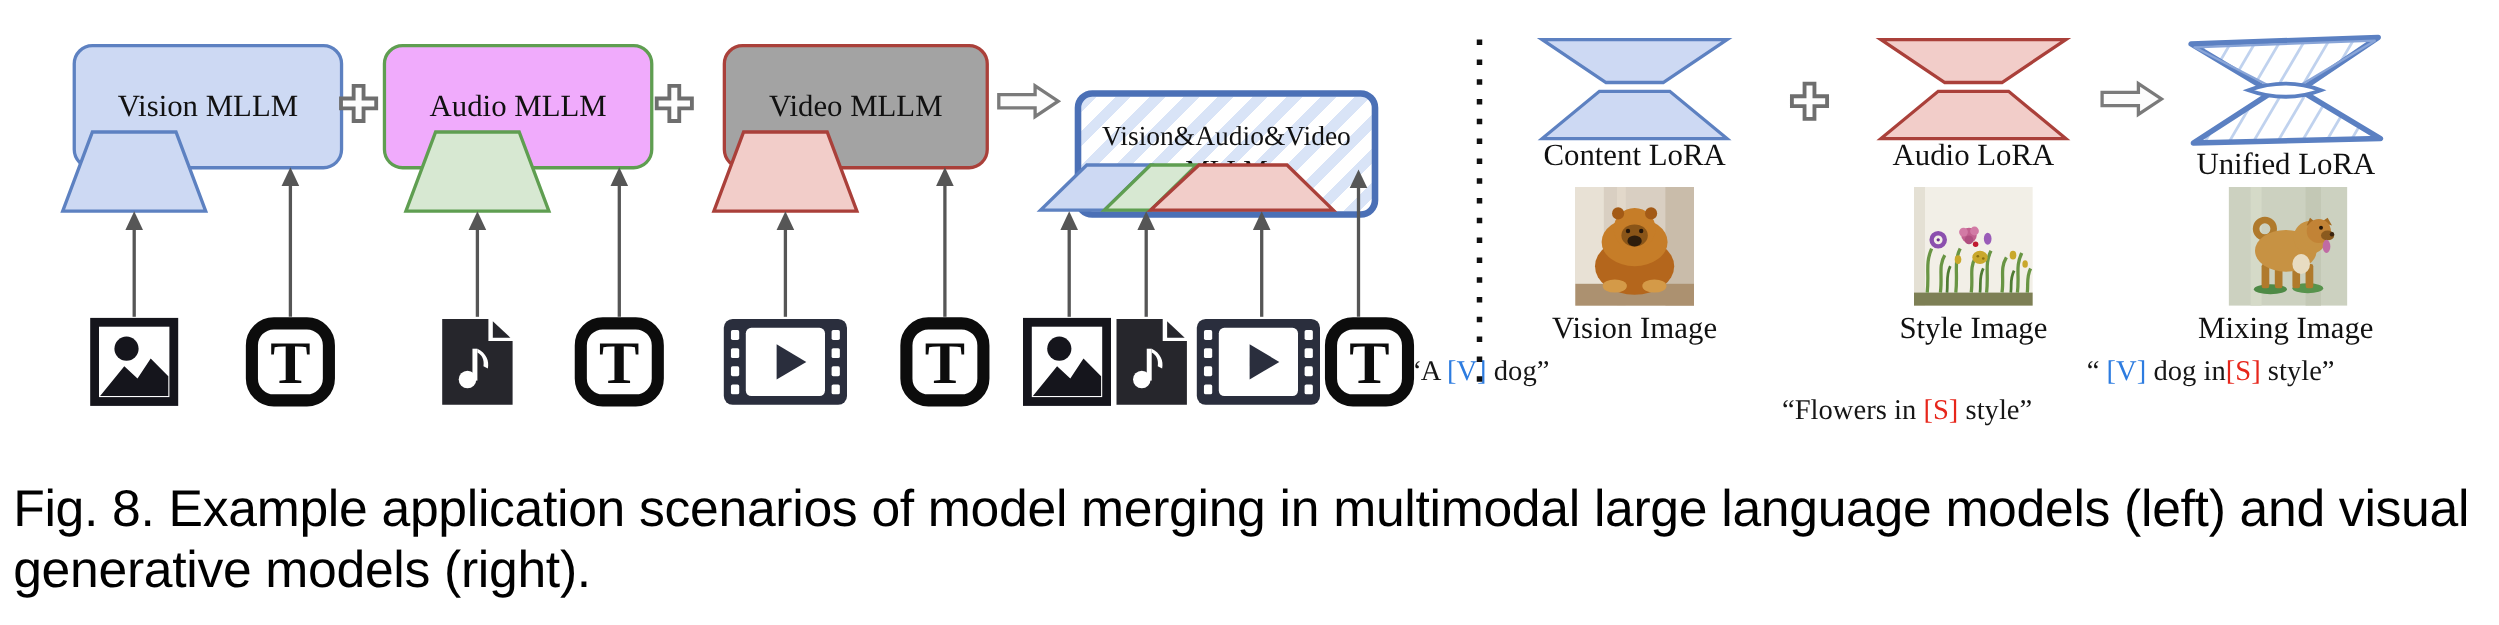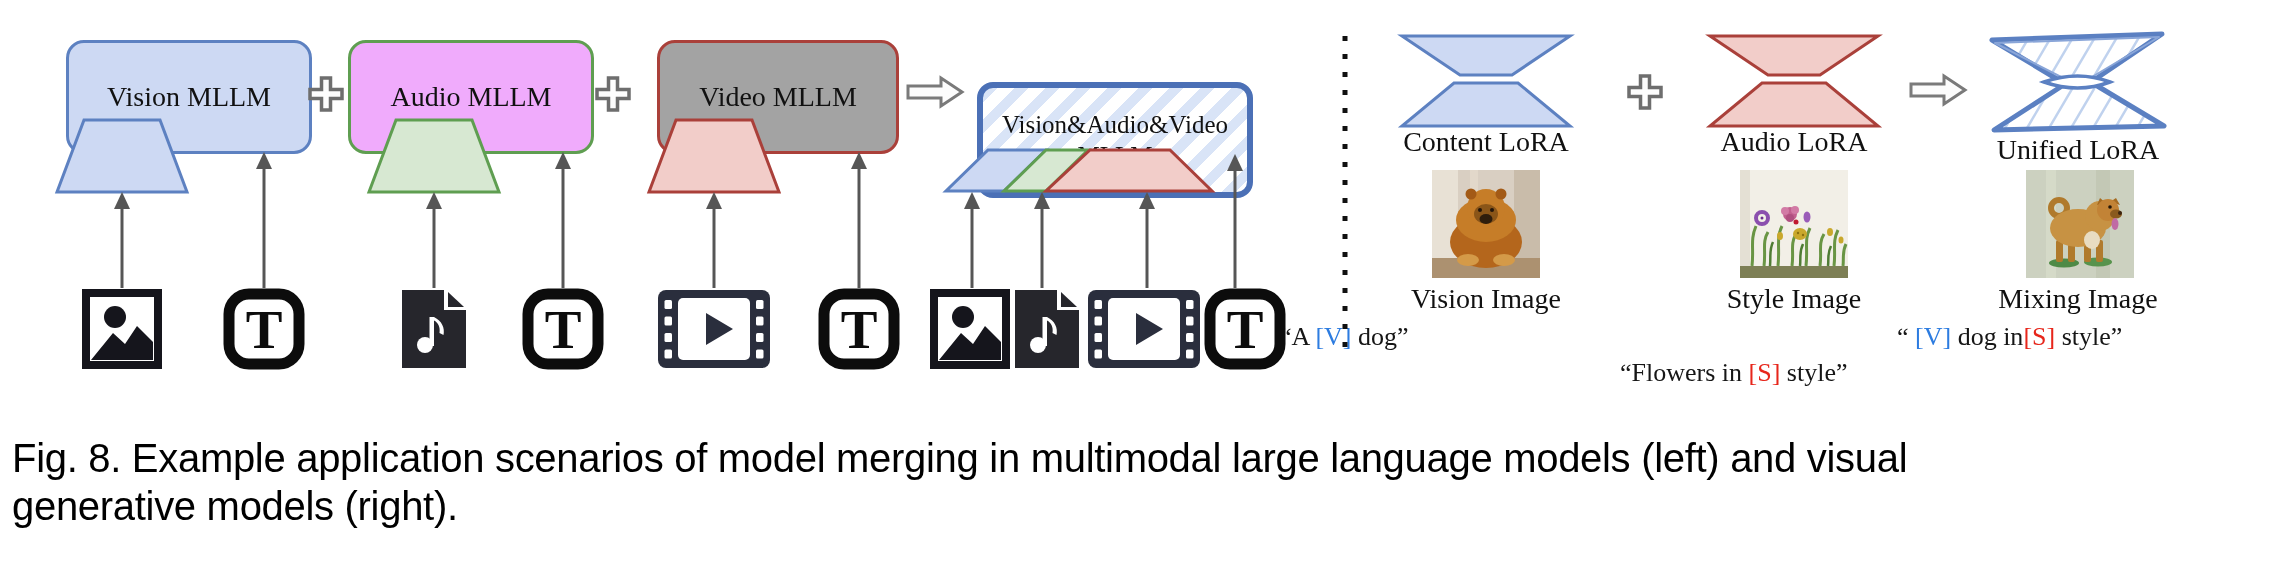--- a/index.html
+++ b/index.html
@@ -19,21 +19,21 @@
         font-size:25px;line-height:1.25;color:#111;padding:2px 10px;margin-top:48px;}
   .rlabel{position:absolute;z-index:2;width:300px;text-align:center;font-size:28px;color:#111;}
   .quote{position:absolute;z-index:2;width:340px;text-align:left;font-size:26px;
          color:#161616;}
   .quote .v{color:#2d7ce0;}
   .quote .s{color:#e7261b;}
   .thumb{position:absolute;z-index:2;width:108px;height:108px;top:170px;}
   .thumb svg{display:block;}
   .caption{position:absolute;left:12px;top:434px;width:2250px;z-index:2;
         font-family:"Liberation Sans","DejaVu Sans",sans-serif;
-        font-size:40px;line-height:1.2;letter-spacing:-0.3px;color:#000;}
+        font-size:47px;line-height:1.2;letter-spacing:-0.3px;color:#000;}
 </style>
 </head>
 <body>
 
 <div class="fig">
 
   <div class="mbox blue" style="left:66px;width:240px;">
     <span>Vision MLLM</span>
   </div>
   <div class="mbox green" style="left:348px;width:240px;">

